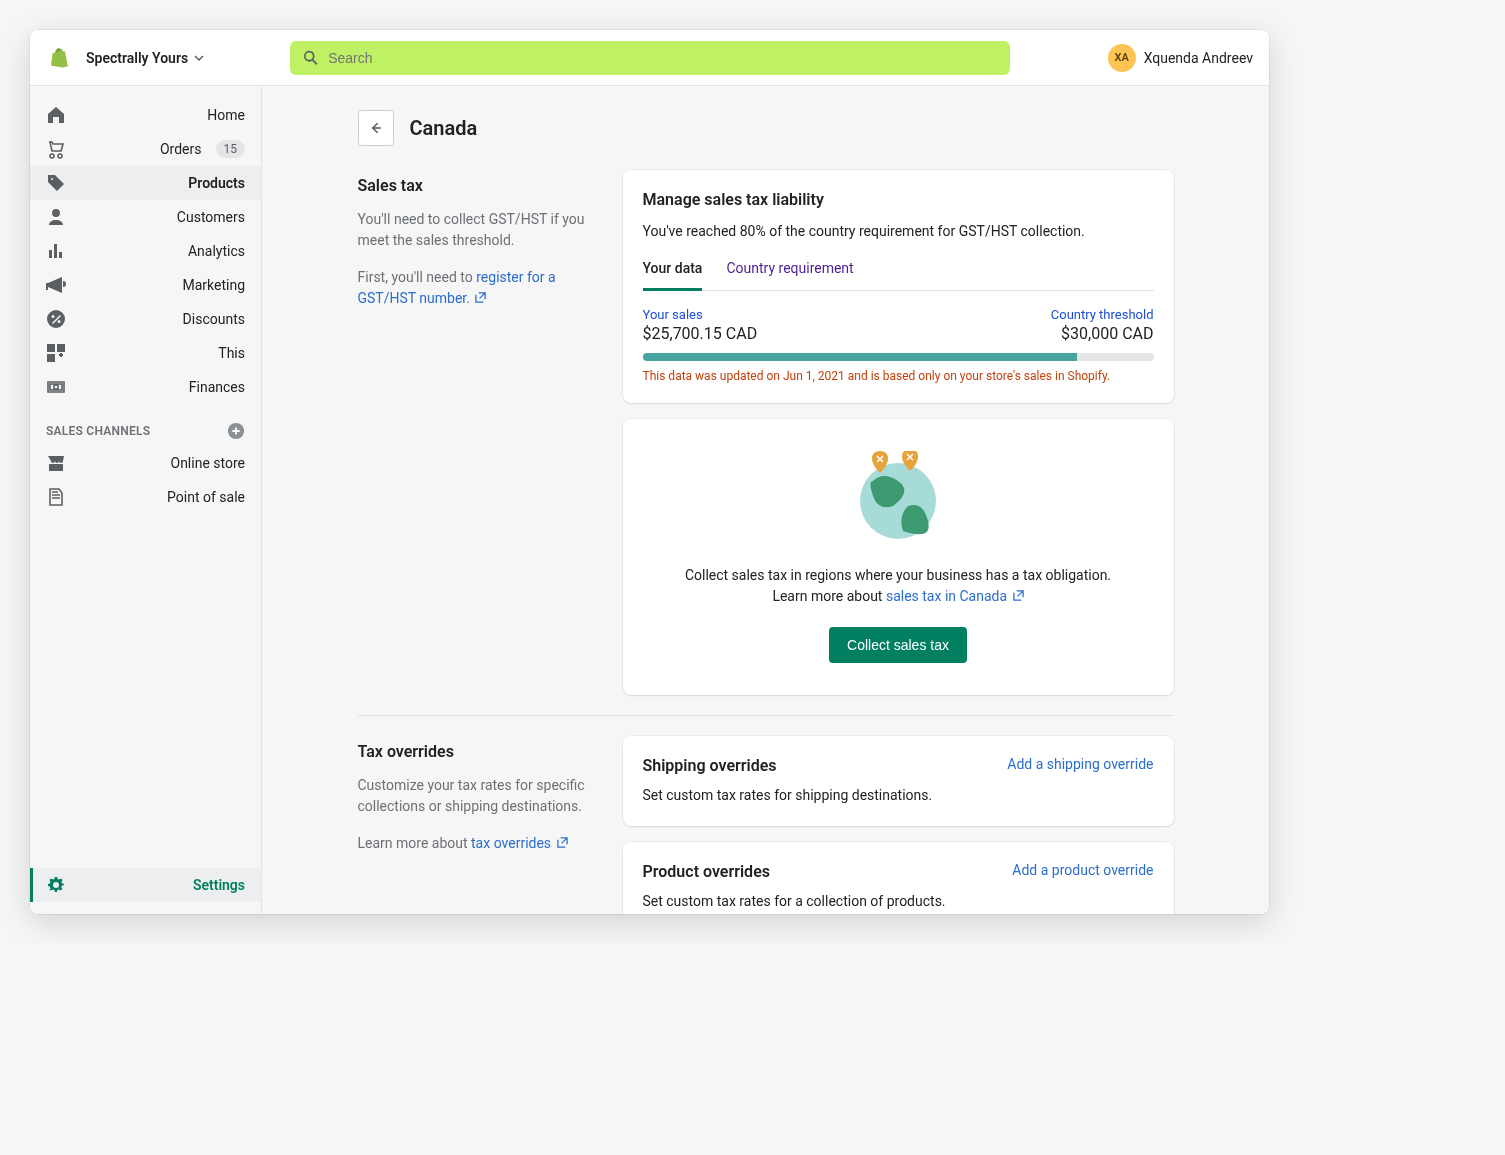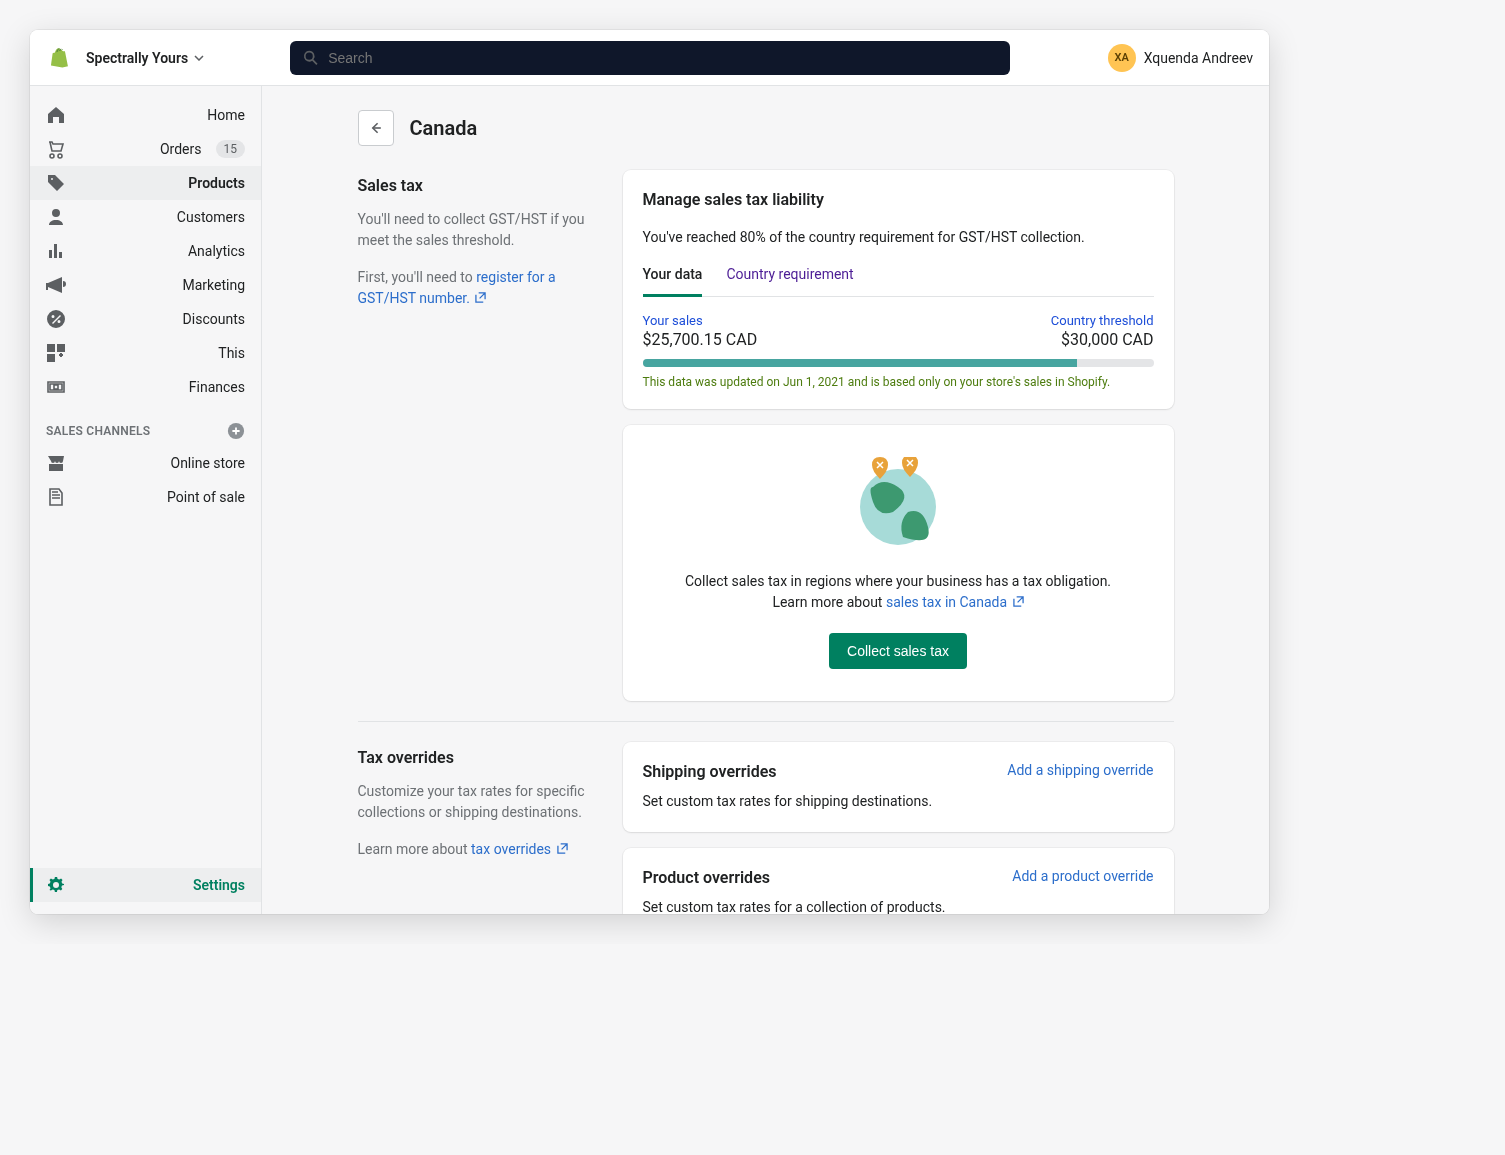--- a/index.html
+++ b/index.html
@@ -1,21 +1,21 @@
 <!DOCTYPE html>
 <html><head>
 <meta charset="utf-8">
 <style>
 * { box-sizing: border-box; margin: 0; padding: 0; }
 body { font-family: -apple-system, BlinkMacSystemFont, "Segoe UI", Roboto, sans-serif; background: #f6f6f7; color: #202223; font-size: 14px; }
 .app { display: flex; flex-direction: column; width: 1239px; height: 884px; background: #fff; border-radius: 8px; overflow: hidden; margin: 30px; box-shadow: 0 0 0 1px rgba(0,0,0,0.05), 0 8px 32px rgba(0,0,0,0.15); }
 .topbar { display: flex; align-items: center; height: 56px; padding: 0 16px; border-bottom: 1px solid #e1e3e5; background: #fff; gap: 16px; }
 .logo { width: 24px; height: 24px; }
 .store-name { font-weight: 600; font-size: 14px; display: flex; align-items: center; gap: 6px; cursor: pointer; margin-right: 40px;}
-.search { flex: 0 0 720px; display: flex; align-items: center; background: #0f172a; border-radius: 6px; padding: 8px 12px; gap: 8px; margin-left: 30px;}
+.search { flex: 0 0 720px; display: flex; align-items: center; background: #bef264; border-radius: 6px; padding: 8px 12px; gap: 8px; margin-left: 30px;}
 .search input { border: none; background: transparent; outline: none; font-size: 14px; flex: 1; color: #6d7175; }
 .spacer { flex: 1; }
 .user { display: flex; align-items: center; gap: 8px; }
 .avatar { width: 28px; height: 28px; border-radius: 50%; background: #ffc453; color: #5c4004; display: flex; align-items: center; justify-content: center; font-size: 11px; font-weight: 600; }
 .body { display: flex; flex: 1; overflow: hidden; }
 .sidebar { width: 232px; background: #f6f6f7; border-right: 1px solid #e1e3e5; padding: 12px 0; display: flex; flex-direction: column; }
 .nav-item { display: flex; align-items: center; padding: 7px 16px; gap: 14px; cursor: pointer; color: #202223; font-size: 14px; text-align: right; }
 .nav-item.active { font-weight: 600; background: #edeeef; }
 .nav-item.settings-active { color: #008060; font-weight: 600; background: #edeeef; border-left: 3px solid #008060; padding-left: 13px;}
 .nav-icon { width: 20px; height: 20px; flex-shrink: 0; fill: #5c5f62; }
@@ -28,32 +28,32 @@
 .page { padding: 24px 32px; max-width: 880px; margin: 0 auto; }
 .page-header { display: flex; align-items: center; gap: 16px; margin-bottom: 24px; }
 .back-btn { width: 36px; height: 36px; border: 1px solid #c9cccf; border-radius: 4px; background: #fff; display: flex; align-items: center; justify-content: center; cursor: pointer; }
 .page-title { font-size: 20px; font-weight: 600; }
 .row { display: flex; gap: 20px; margin-bottom: 20px; }
 .aside { width: 245px; flex-shrink: 0; padding-top: 6px;}
 .aside h3 { font-size: 16px; font-weight: 600; margin-bottom: 14px; }
 .aside p { color: #6d7175; font-size: 14px; line-height: 1.5; margin-bottom: 16px; }
 .link { color: #2c6ecb; text-decoration: none; cursor: pointer; }
 .card { flex: 1; background: #fff; border-radius: 8px; box-shadow: 0 0 0 1px rgba(0,0,0,0.04), 0 1px 2px rgba(0,0,0,0.08); padding: 20px; }
-.card h3 { font-size: 16px; font-weight: 600; margin-bottom: 18px; }
+.card h3 { font-size: 16px; font-weight: 600; margin-bottom: 12px; }
 .card p { color: #202223; font-size: 14px; line-height: 1.5; }
 .tabs { display: flex; gap: 24px; border-bottom: 1px solid #e1e3e5; margin: 18px 0 16px; }
 .tab { padding: 0 0 12px; color: #4c1d95; cursor: pointer; font-size: 14px; }
 .tab.active { color: #202223; font-weight: 500; border-bottom: 3px solid #008060; margin-bottom: -1px; }
 .metrics { display: flex; justify-content: space-between; margin-bottom: 4px; }
 .metric-label { color: #1d4ed8; font-size: 13px; }
 .metric-value { font-size: 16px; margin-top: 2px; }
 .right { text-align: right; }
 .progress { height: 8px; background: #e4e5e7; border-radius: 4px; overflow: hidden; margin: 10px 0 8px; }
 .progress-bar { height: 100%; background: #47a5a0; width: 85%; }
-.fineprint { color: #4d7c0f; font-size: 12px; }
+.fineprint { color: #c2410c; font-size: 12px; }
 .illustration-card { text-align: center; padding: 32px 40px; }
 .globe { width: 80px; height: 90px; margin: 0 auto 24px; position: relative; }
 .collect-text { font-size: 14px; margin: 0 auto 20px; max-width: 450px; line-height: 1.5; }
 .btn-primary { background: #008060; color: #fff; border: none; padding: 10px 18px; border-radius: 4px; font-size: 14px; font-weight: 500; cursor: pointer; }
 .divider { border: none; border-top: 1px solid #e1e3e5; margin: 20px 0; }
 .card-header { display: flex; justify-content: space-between; align-items: flex-start; margin-bottom: 10px; }
 .card-header h3 { margin-bottom: 0; }
 .sub { color: #6d7175; font-size: 14px; }
 .ext-icon { width: 11px; height: 11px; display: inline-block; margin-left: 2px; }
 .plus-circle { width:18px; height:18px; fill:#8c9196; cursor:pointer;}

